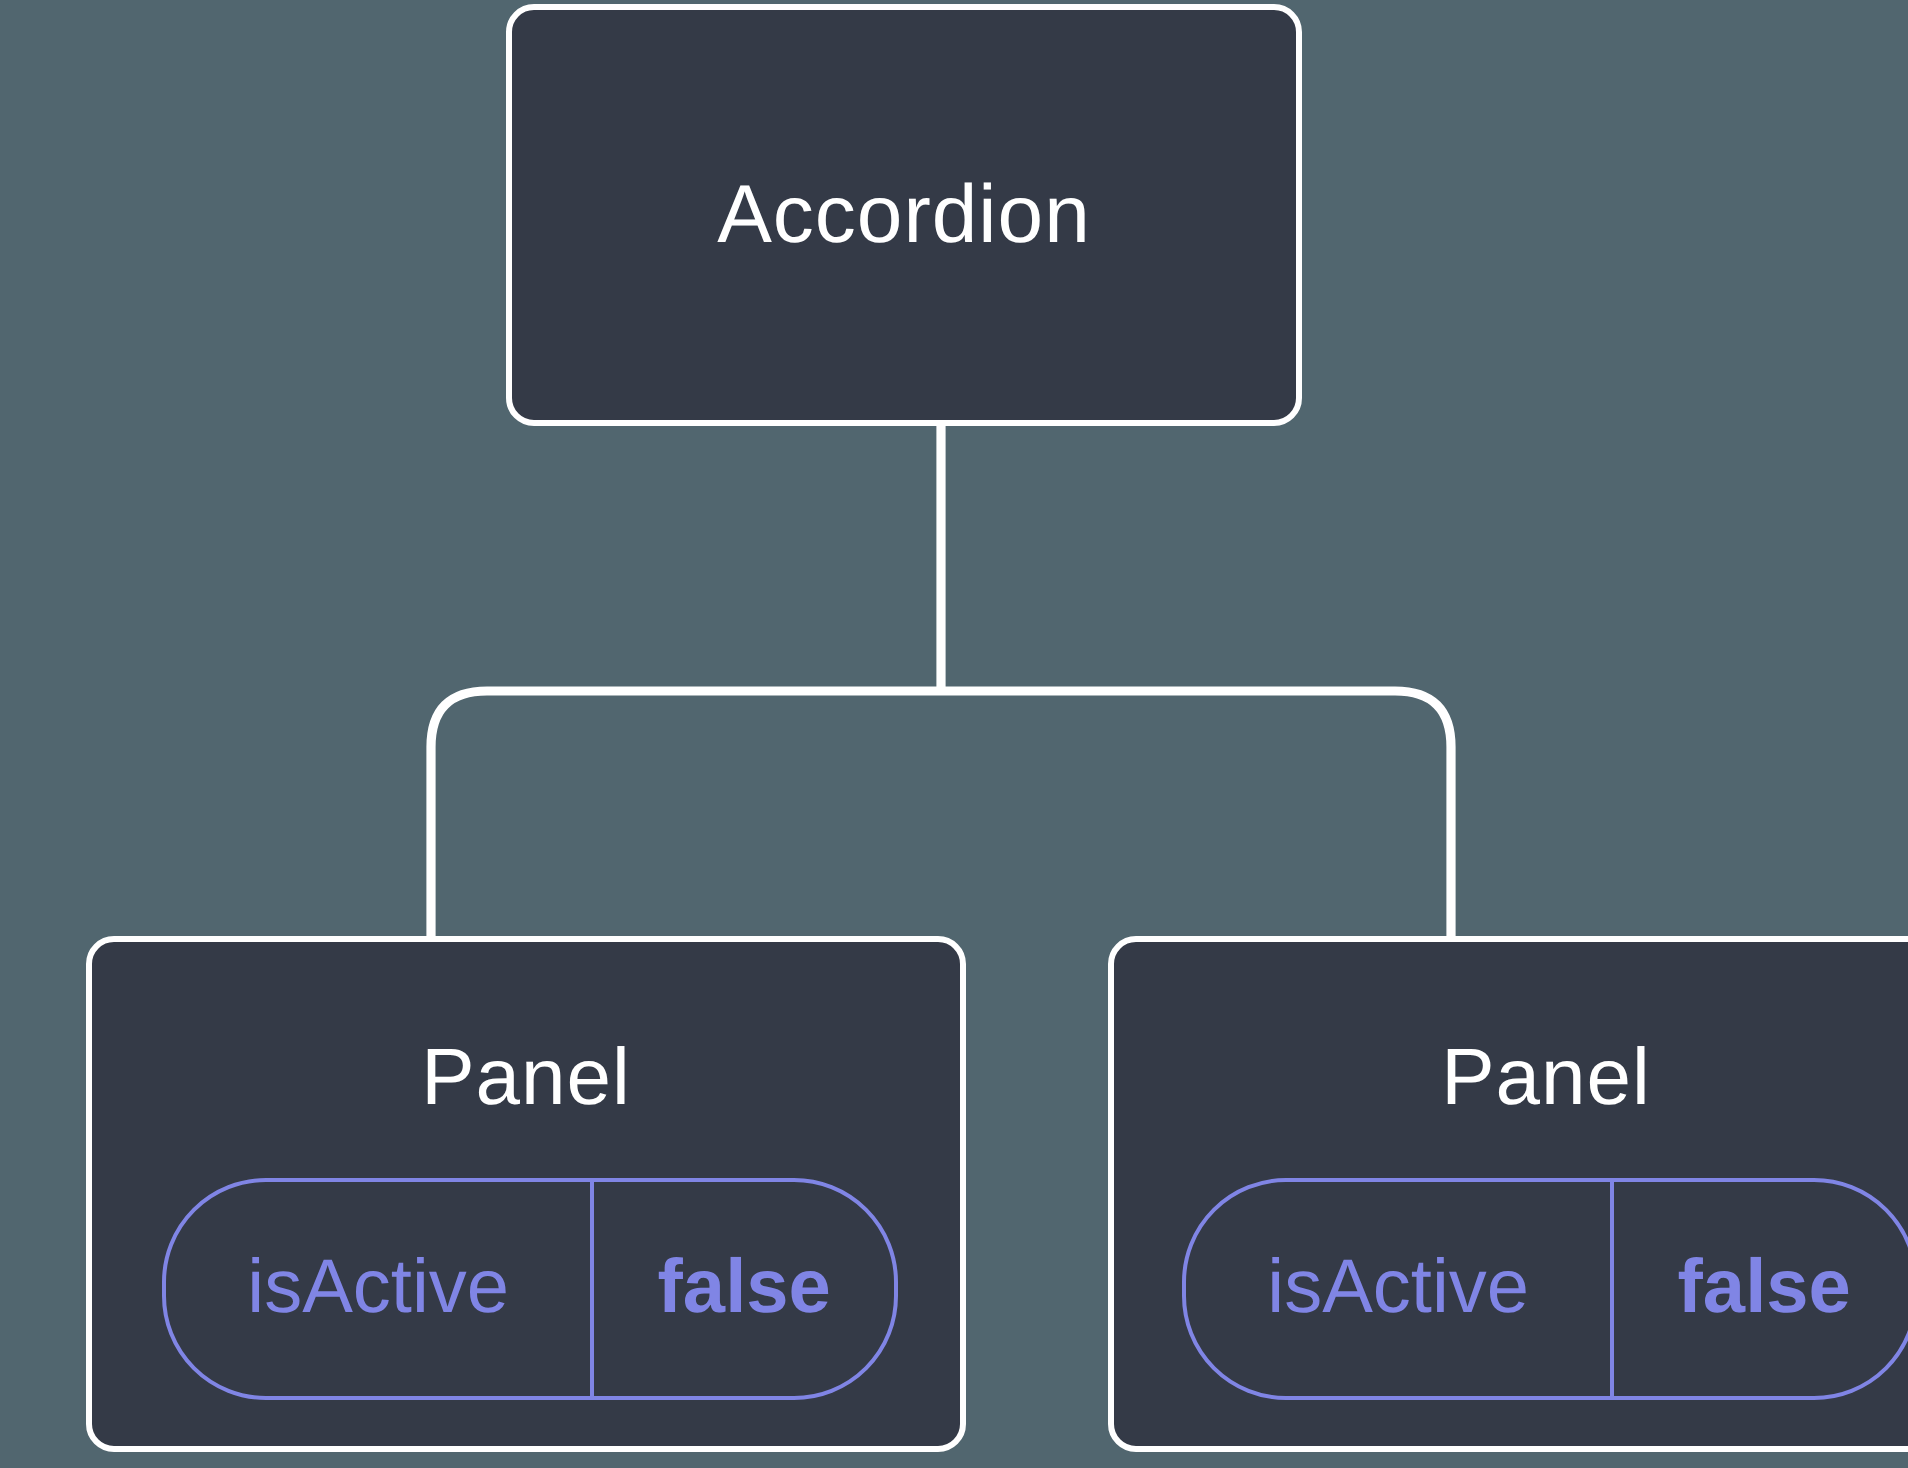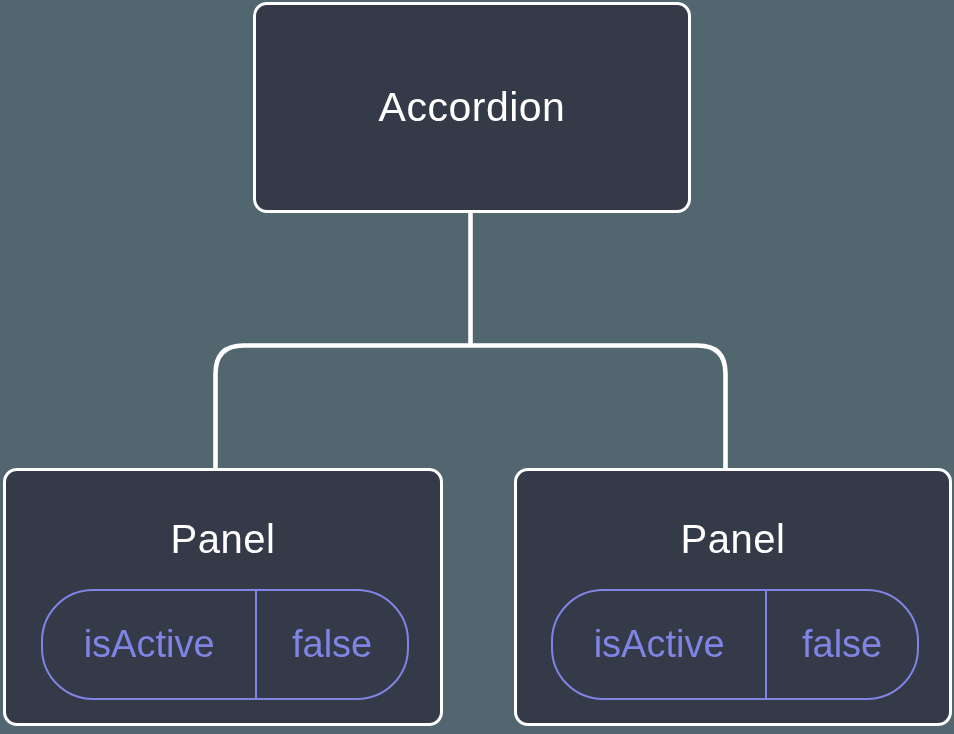--- a/index.html
+++ b/index.html
@@ -26,36 +26,37 @@
   .node {
     position: absolute;
     box-sizing: border-box;
     background: #343A47;
     border: 3px solid #FFFFFF;
     border-radius: 14px;
   }
   .node-root {
     left: 253px;
     top: 2px;
-    width: 438px;
+    width: 398px;
     height: 211px;
     display: flex;
     align-items: center;
     justify-content: center;
   }
   .node-root .node-label {
     color: #FFFFFF;
     font-size: 41px;
     font-weight: 500;
     letter-spacing: 0.5px;
   }
   .node-panel {
     top: 468px;
     width: 440px;
     height: 258px;
+    margin-left: 40px;
   }
   .node-panel-left  { left: 3px; }
   .node-panel-right { left: 514px; width: 438px; }
   .panel-label {
     position: absolute;
     top: 46px;
     left: 0;
     width: 100%;
     text-align: center;
     color: #FFFFFF;
@@ -84,20 +85,21 @@
     color: #8085E5;
     font-size: 38px;
     font-weight: 400;
   }
   .state-cell-name {
     flex: 0 0 58.3%;
     border-right: 2.5px solid #8085E5;
   }
   .state-cell-value {
     flex: 1 1 auto;
+    font-weight: bold;
   }
 </style>
 </head>
 <body>
 
 <div class="stage">
 
   <svg class="connectors" viewBox="0 0 954 734" xmlns="http://www.w3.org/2000/svg">
     <path d="M470.5 211 L470.5 347" stroke="#FFFFFF" stroke-width="4.6" fill="none"></path>
     <path d="M215.5 468 L215.5 373.5 Q215.5 345.5 243.5 345.5 L697.5 345.5 Q725.5 345.5 725.5 373.5 L725.5 468" stroke="#FFFFFF" stroke-width="4.6" fill="none"></path>

